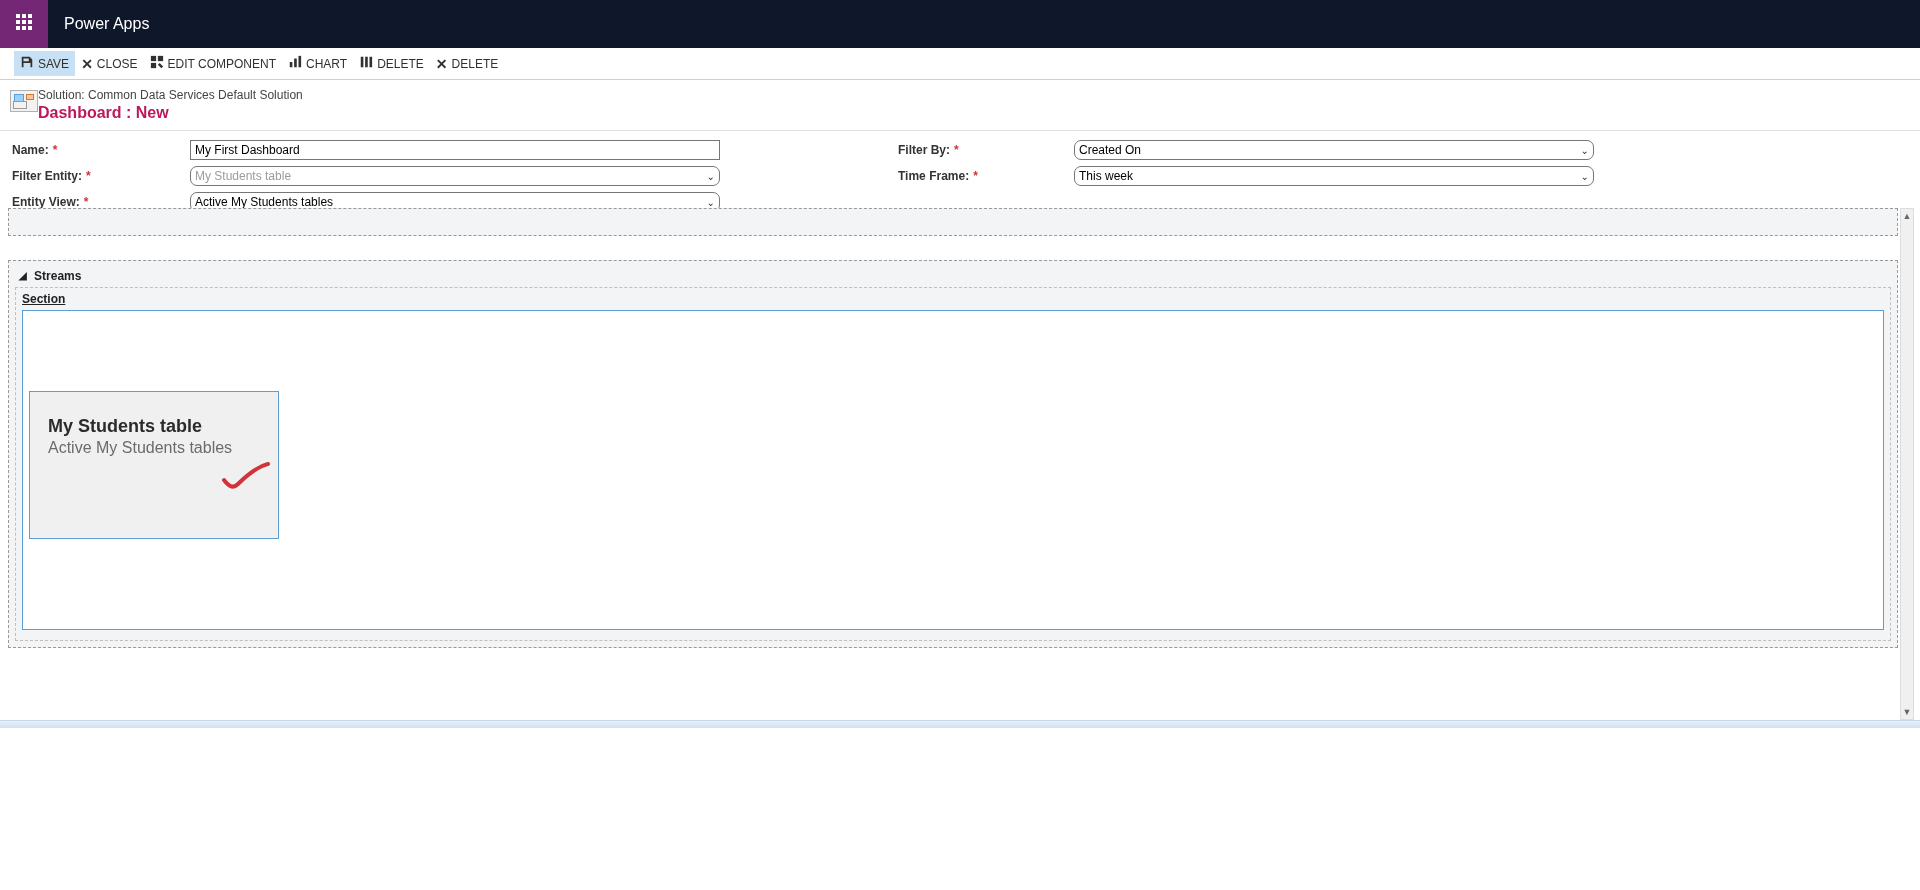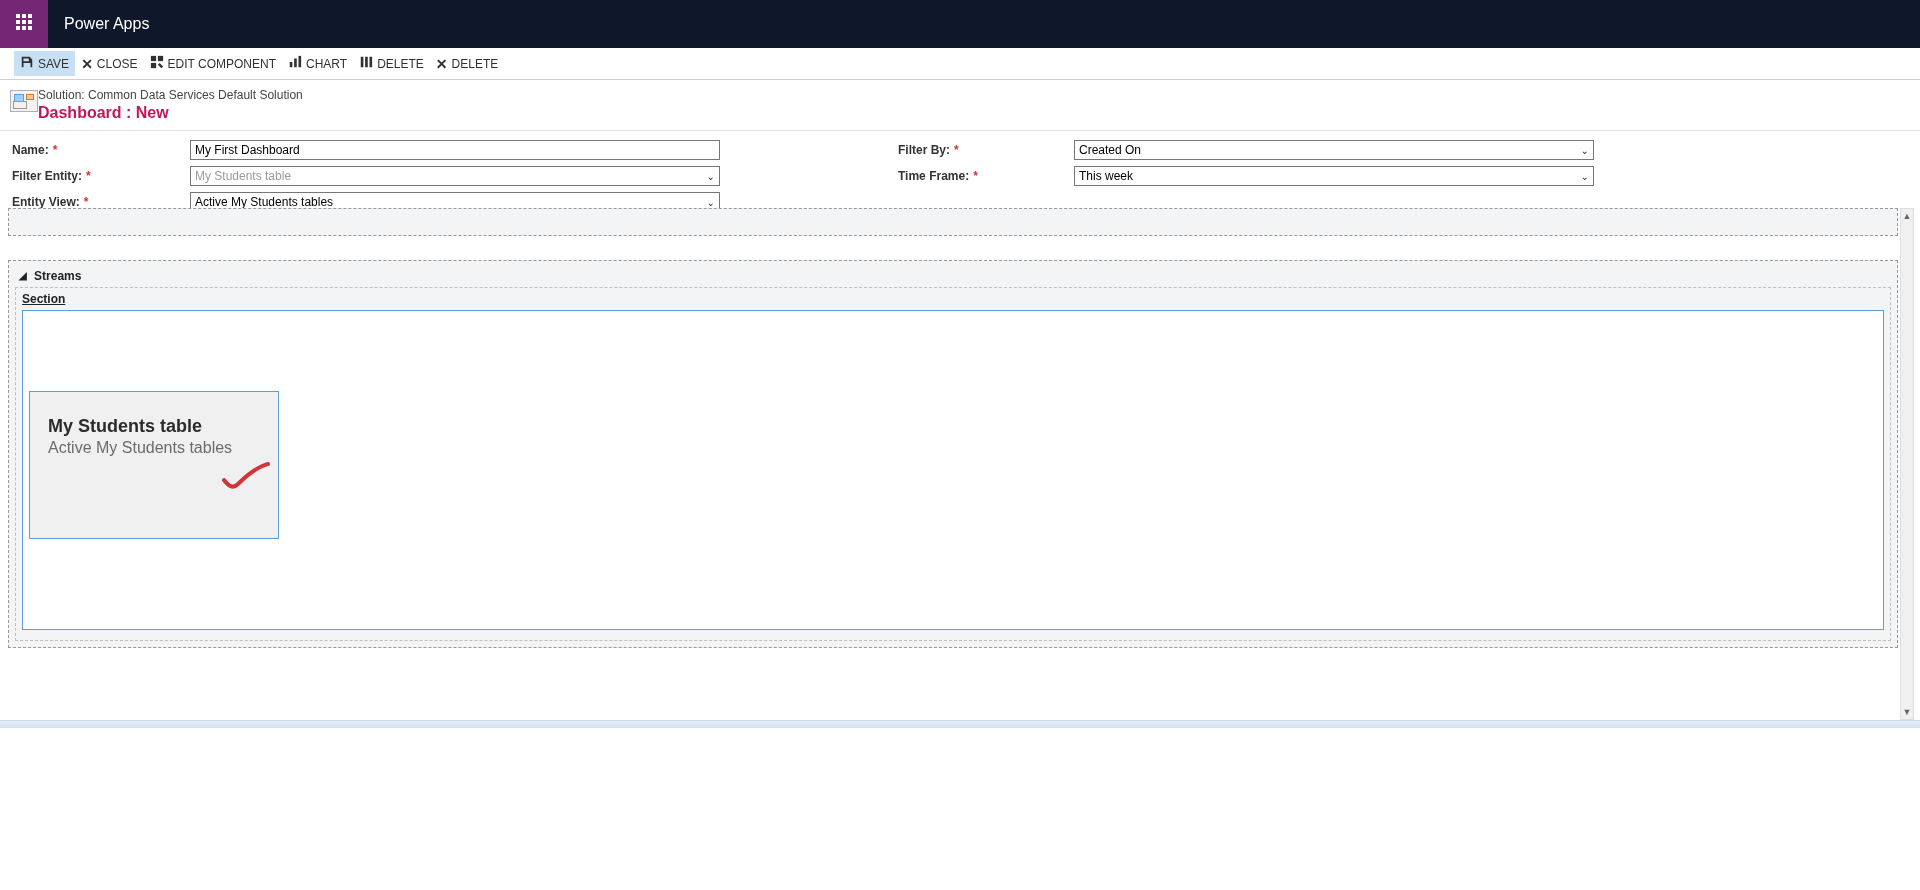--- a/index.html
+++ b/index.html
@@ -27,21 +27,21 @@
   .hdr .txt { font-size: 12px; color: #444; }
   .hdr .title { font-size: 16px; font-weight: 700; color: #be185d; margin-top: 2px; }
 
   
   .form { display: grid; grid-template-columns: 850px 1fr; column-gap: 20px; padding: 6px 12px 12px 12px; font-size: 12px; }
   .row { display: flex; align-items: center; height: 26px; }
   .lbl { width: 178px; font-weight: 600; color: #333; }
   .req { color: #d13438; margin-left: 4px; font-weight: 600; }
   .ctrl { width: 530px; }
   .ctrl input, .ctrl .dd { width: 100%; height: 20px; font-size: 12px; padding: 0 4px; border: 1px solid #767676; background: #fff; }
-  .ctrl .dd { display: flex; align-items: center; justify-content: space-between; padding-right: 4px; cursor: pointer; }
+  .ctrl .dd { display: flex; align-items: center; justify-content: space-between; padding-right: 4px; cursor: pointer; border-radius: 7px; }
   .ctrl .dd.disabled { color: #9b9b9b; }
   .ctrl .chev { font-size: 10px; color: #333; }
   .rightcol .ctrl { width: 520px; }
   .rightcol .lbl { width: 176px; }
   .rightcol { margin-left: 16px; }
   .rightcol .row:nth-child(1){height:26px;}
   .rightcol .row:nth-child(2){height:26px;}
 
   
   .canvas-wrap { position: absolute; top: 208px; left: 8px; right: 22px; bottom: 170px; }

